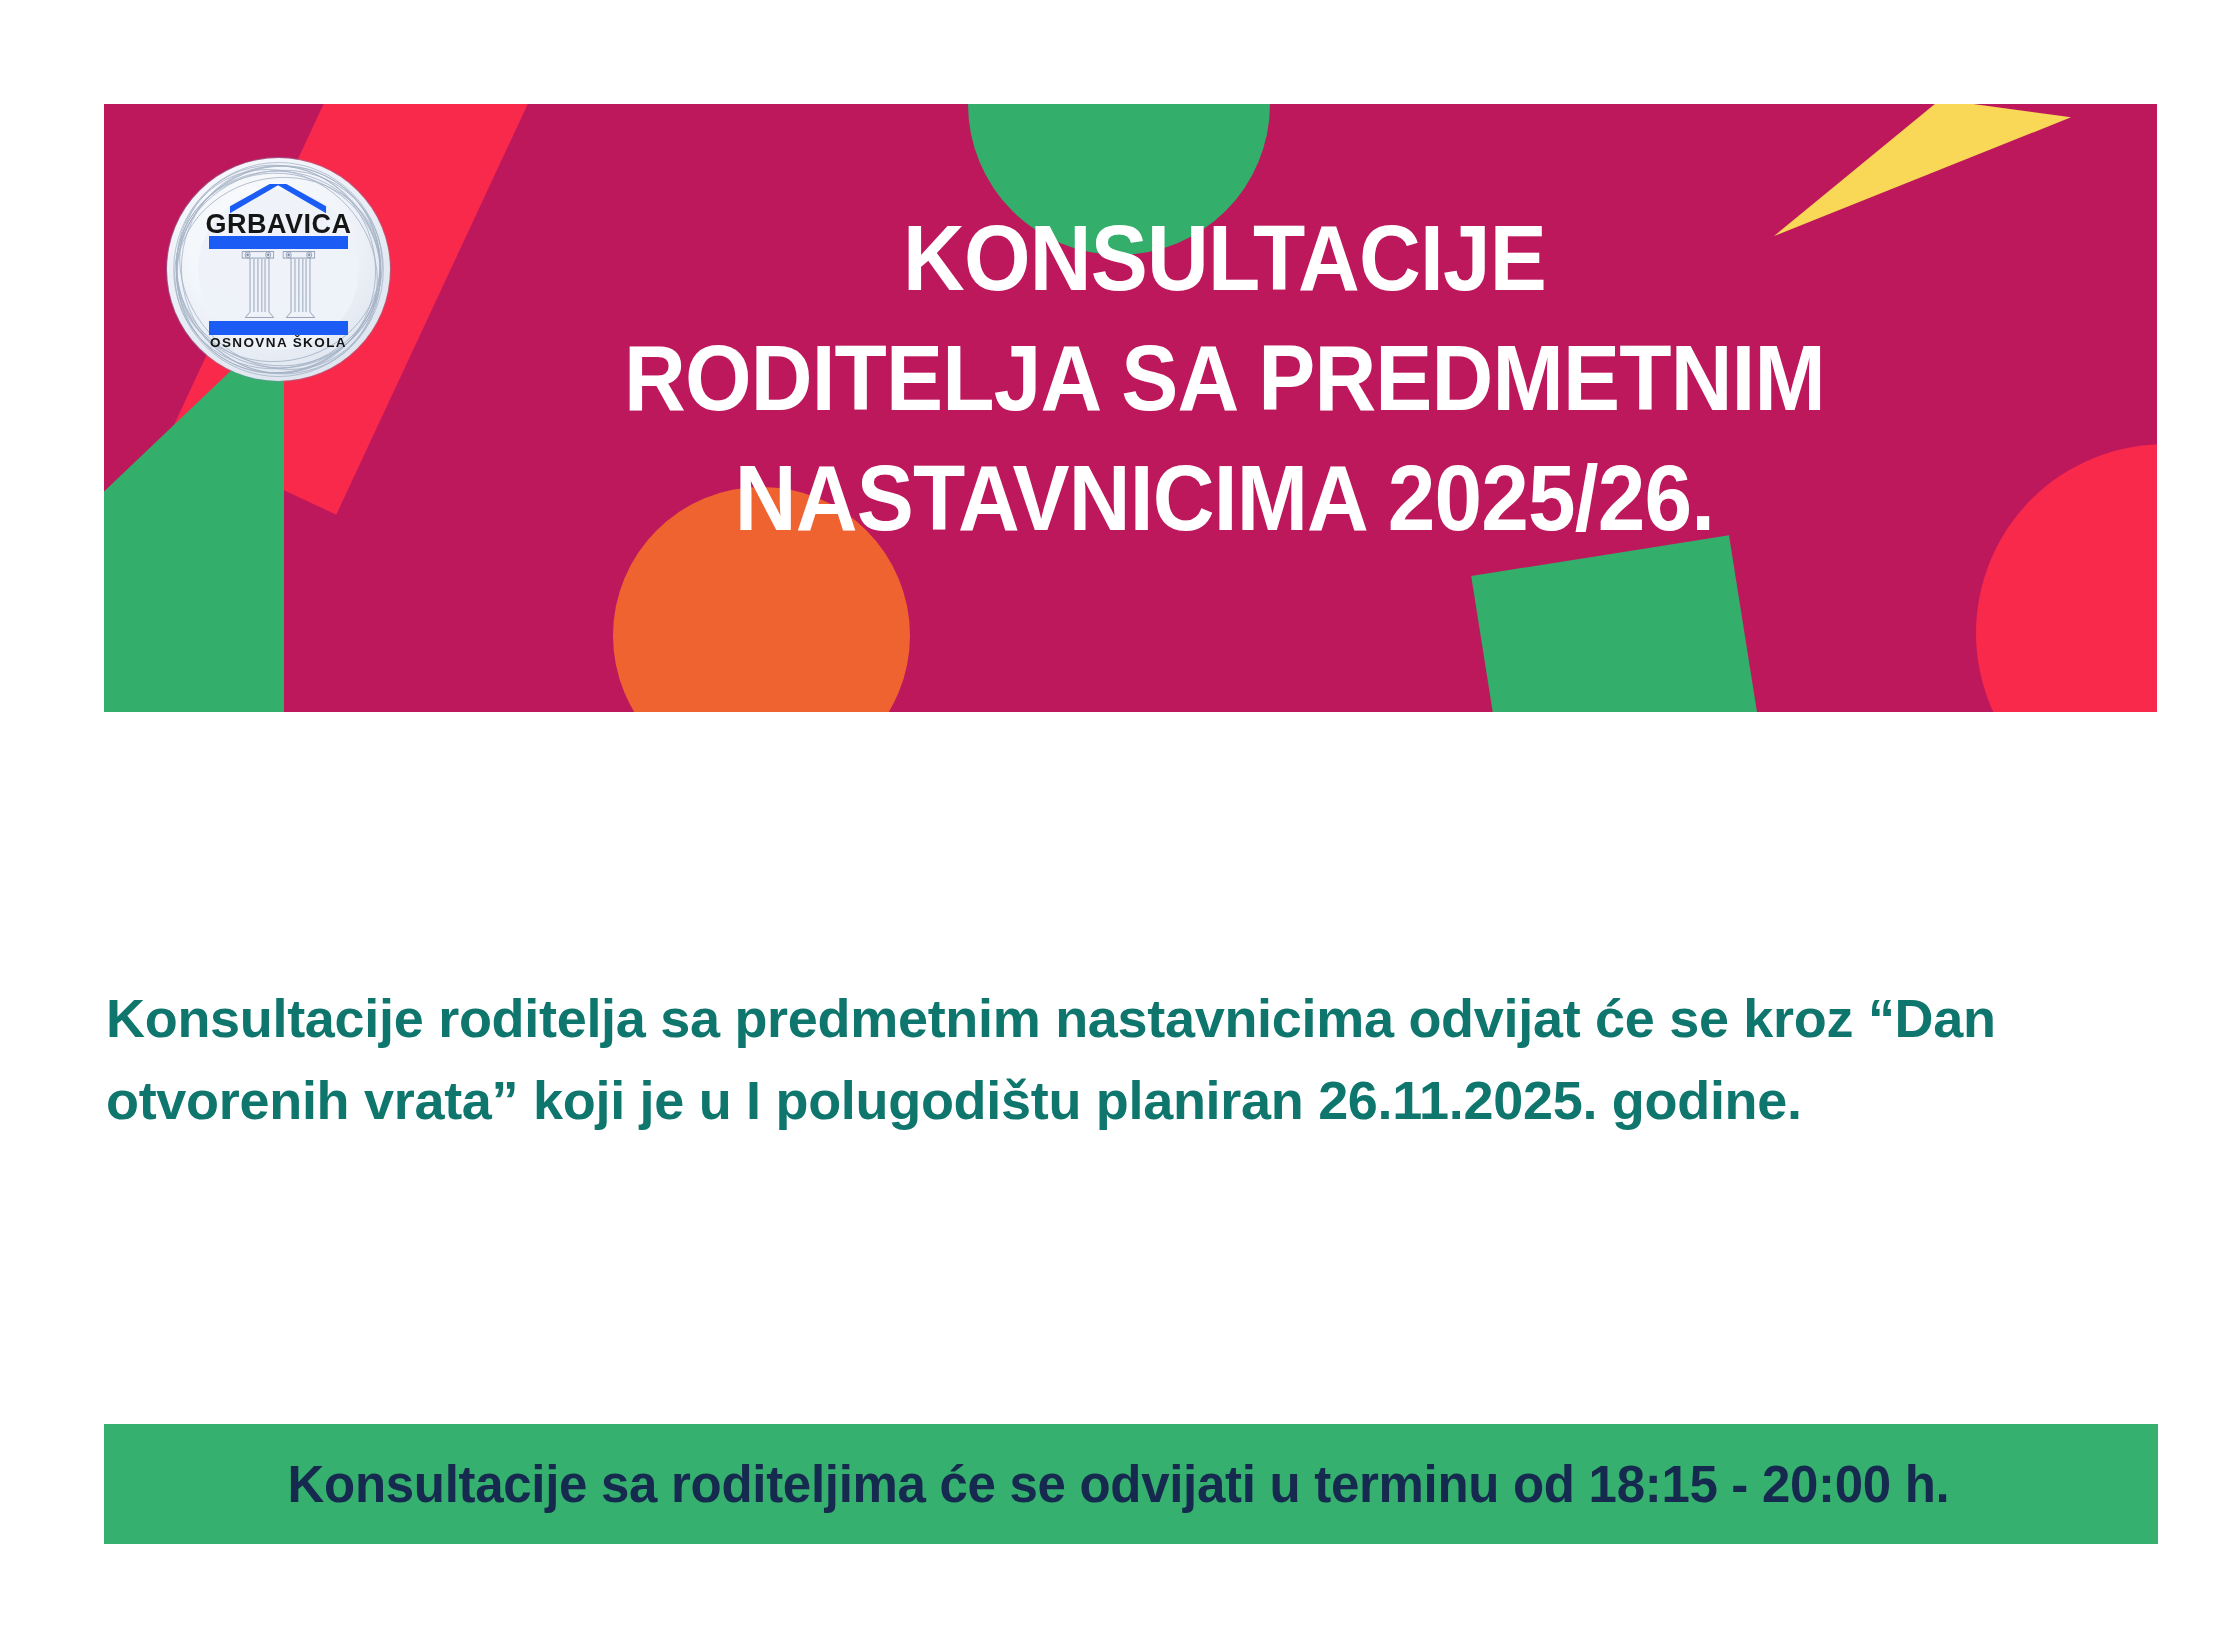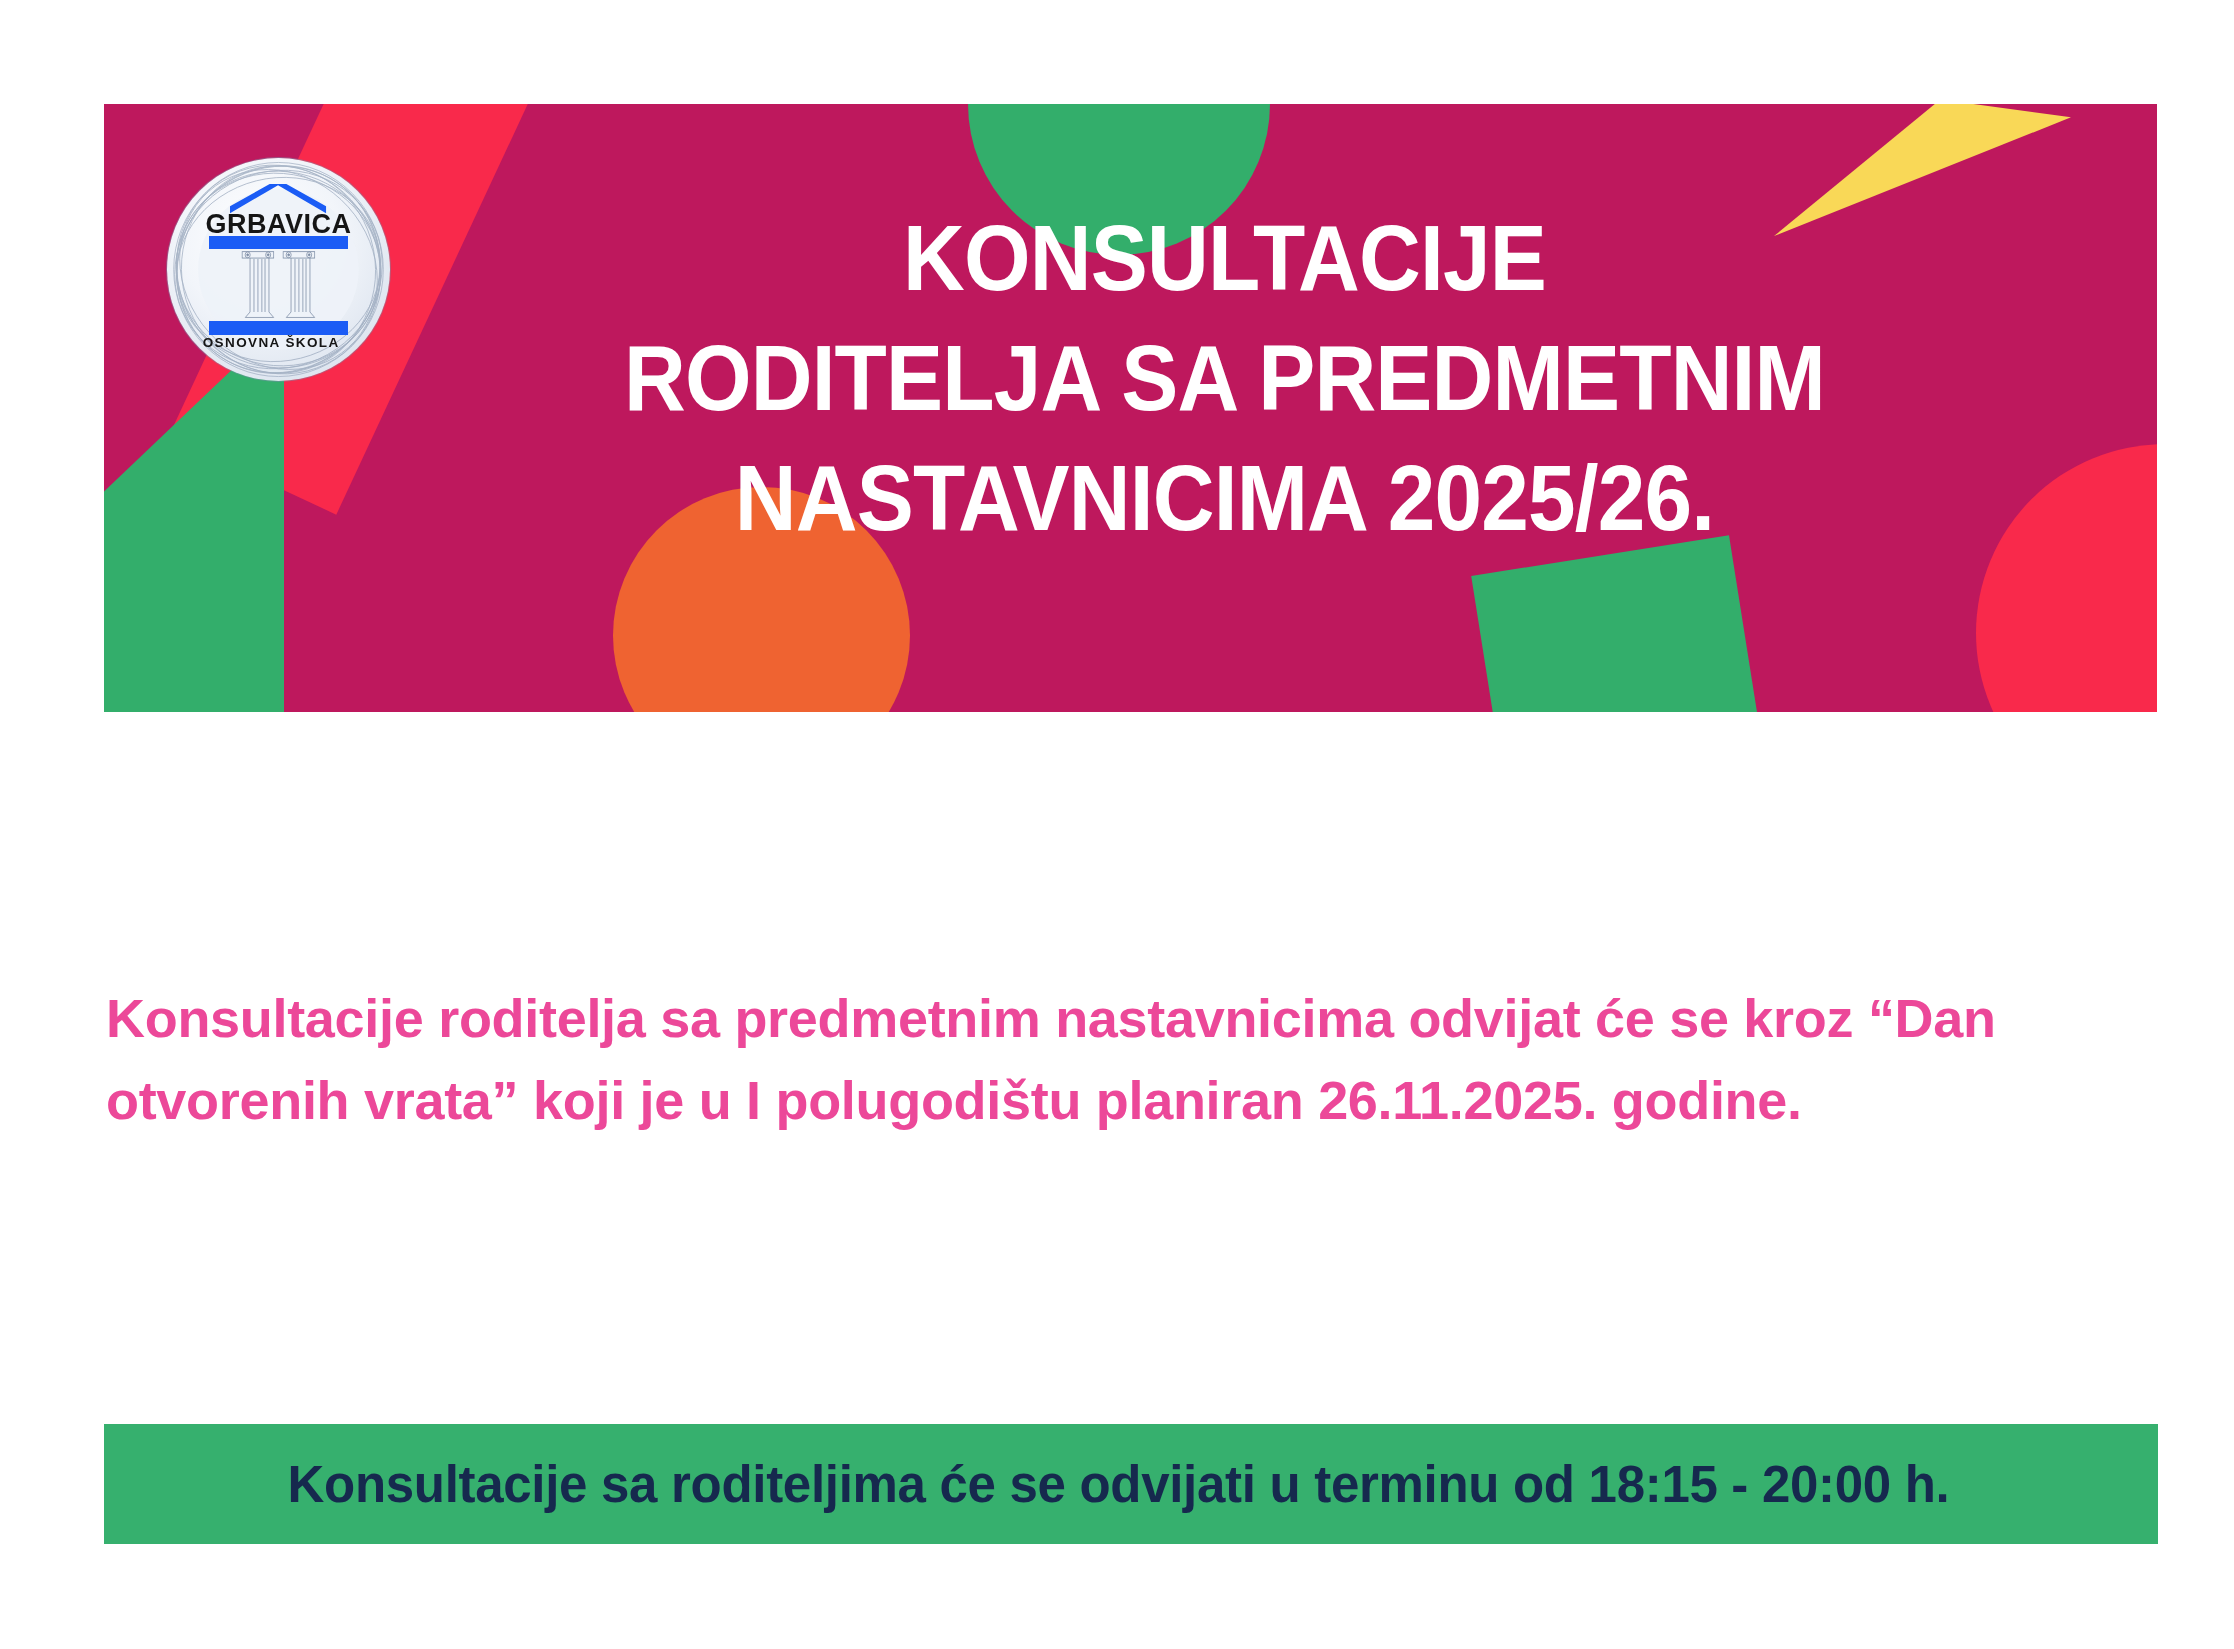--- a/index.html
+++ b/index.html
@@ -157,21 +157,21 @@
     left: 24%;
     top: 38%;
     width: 52%;
     height: 41%;
   }
   .logo-sub {
     position: absolute;
     left: 0;
     top: 87.5%;
     width: 100%;
-    text-align: left;
+    text-align: center;
     font-family: "Liberation Sans", sans-serif;
     font-weight: bold;
     font-size: 13.5px;
     letter-spacing: 1.4px;
     color: #151515;
     line-height: 1;
   }
 
   
   .hero-title {
@@ -190,21 +190,21 @@
     transform-origin: center top;
     white-space: pre-line;
   }
 
   
   .body-text {
     position: absolute;
     left: 106px;
     top: 977px;
     width: 2070px;
-    color: #ec4899;
+    color: #0f766e;
     font-family: "Liberation Sans", sans-serif;
     font-weight: bold;
     font-size: 54px;
     line-height: 1.52;
     letter-spacing: -0.3px;
   }
 
   
   .green-banner {
     position: absolute;

